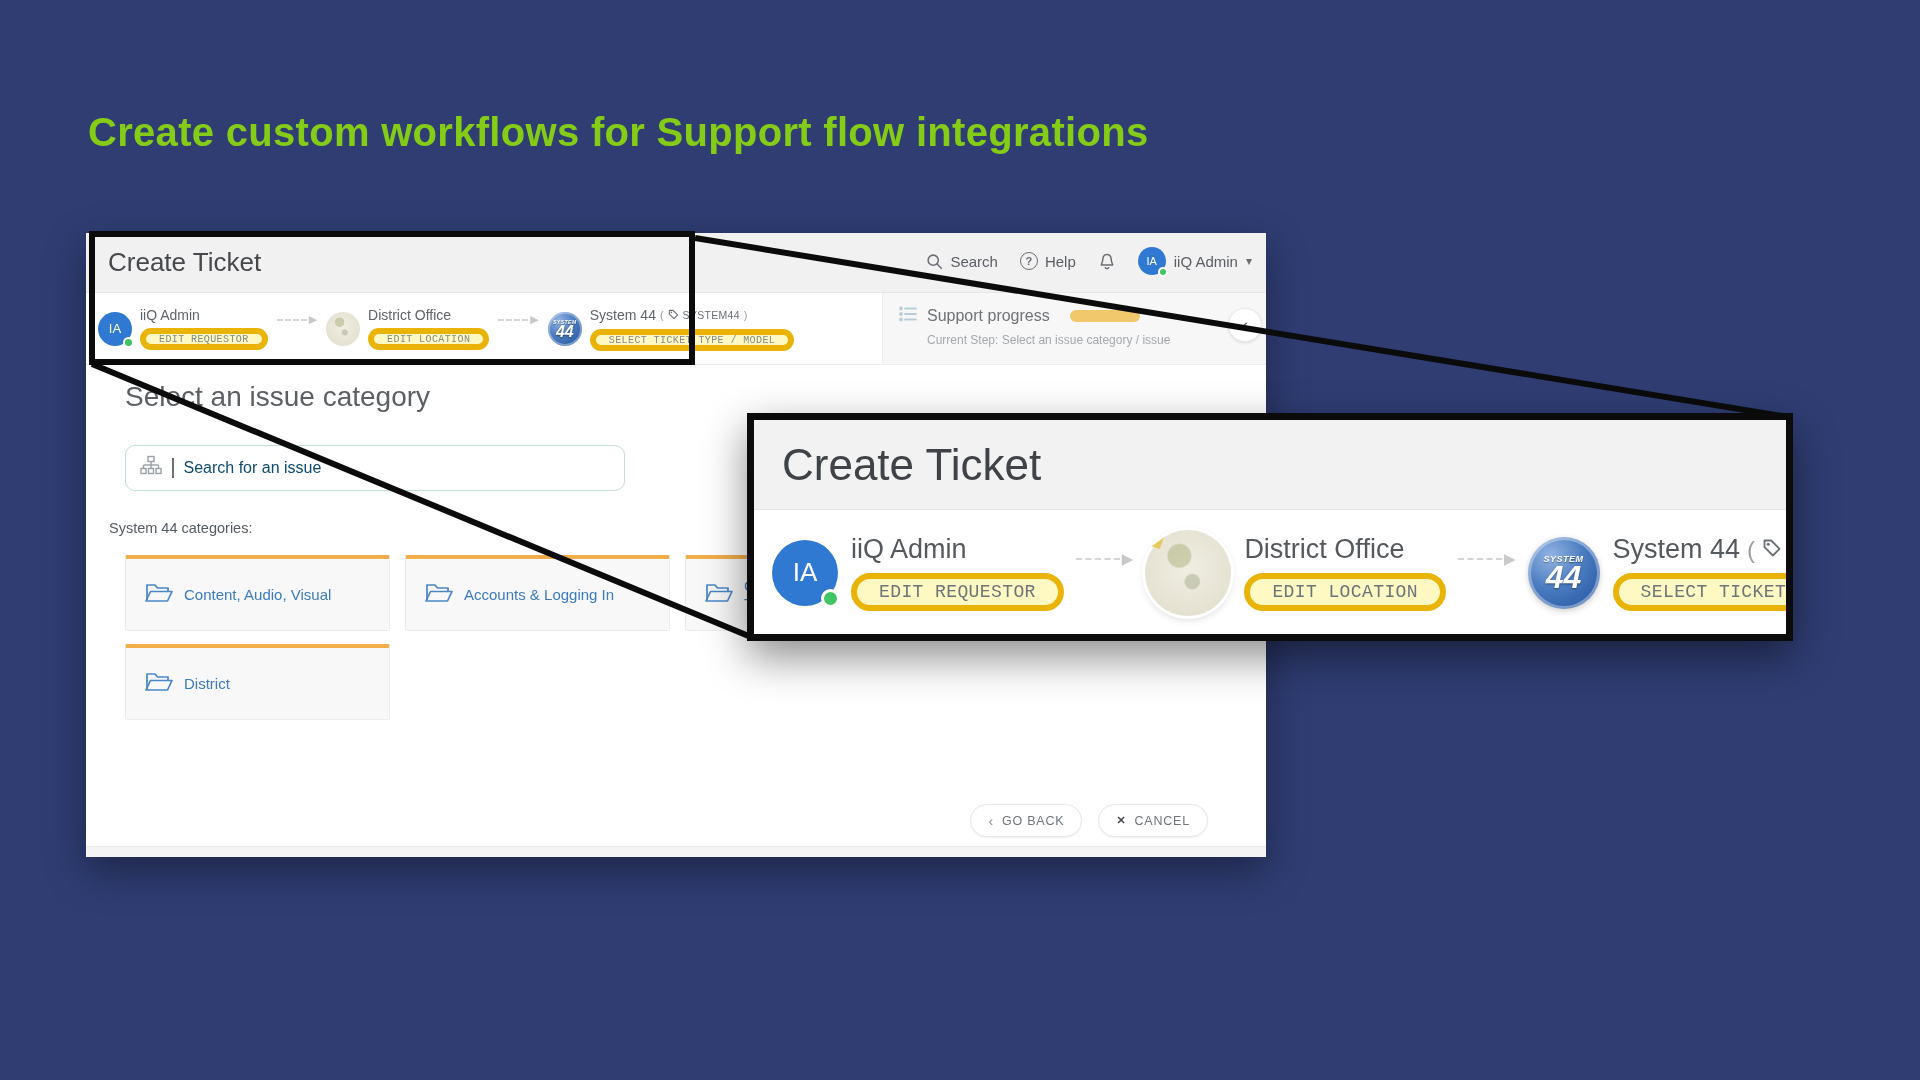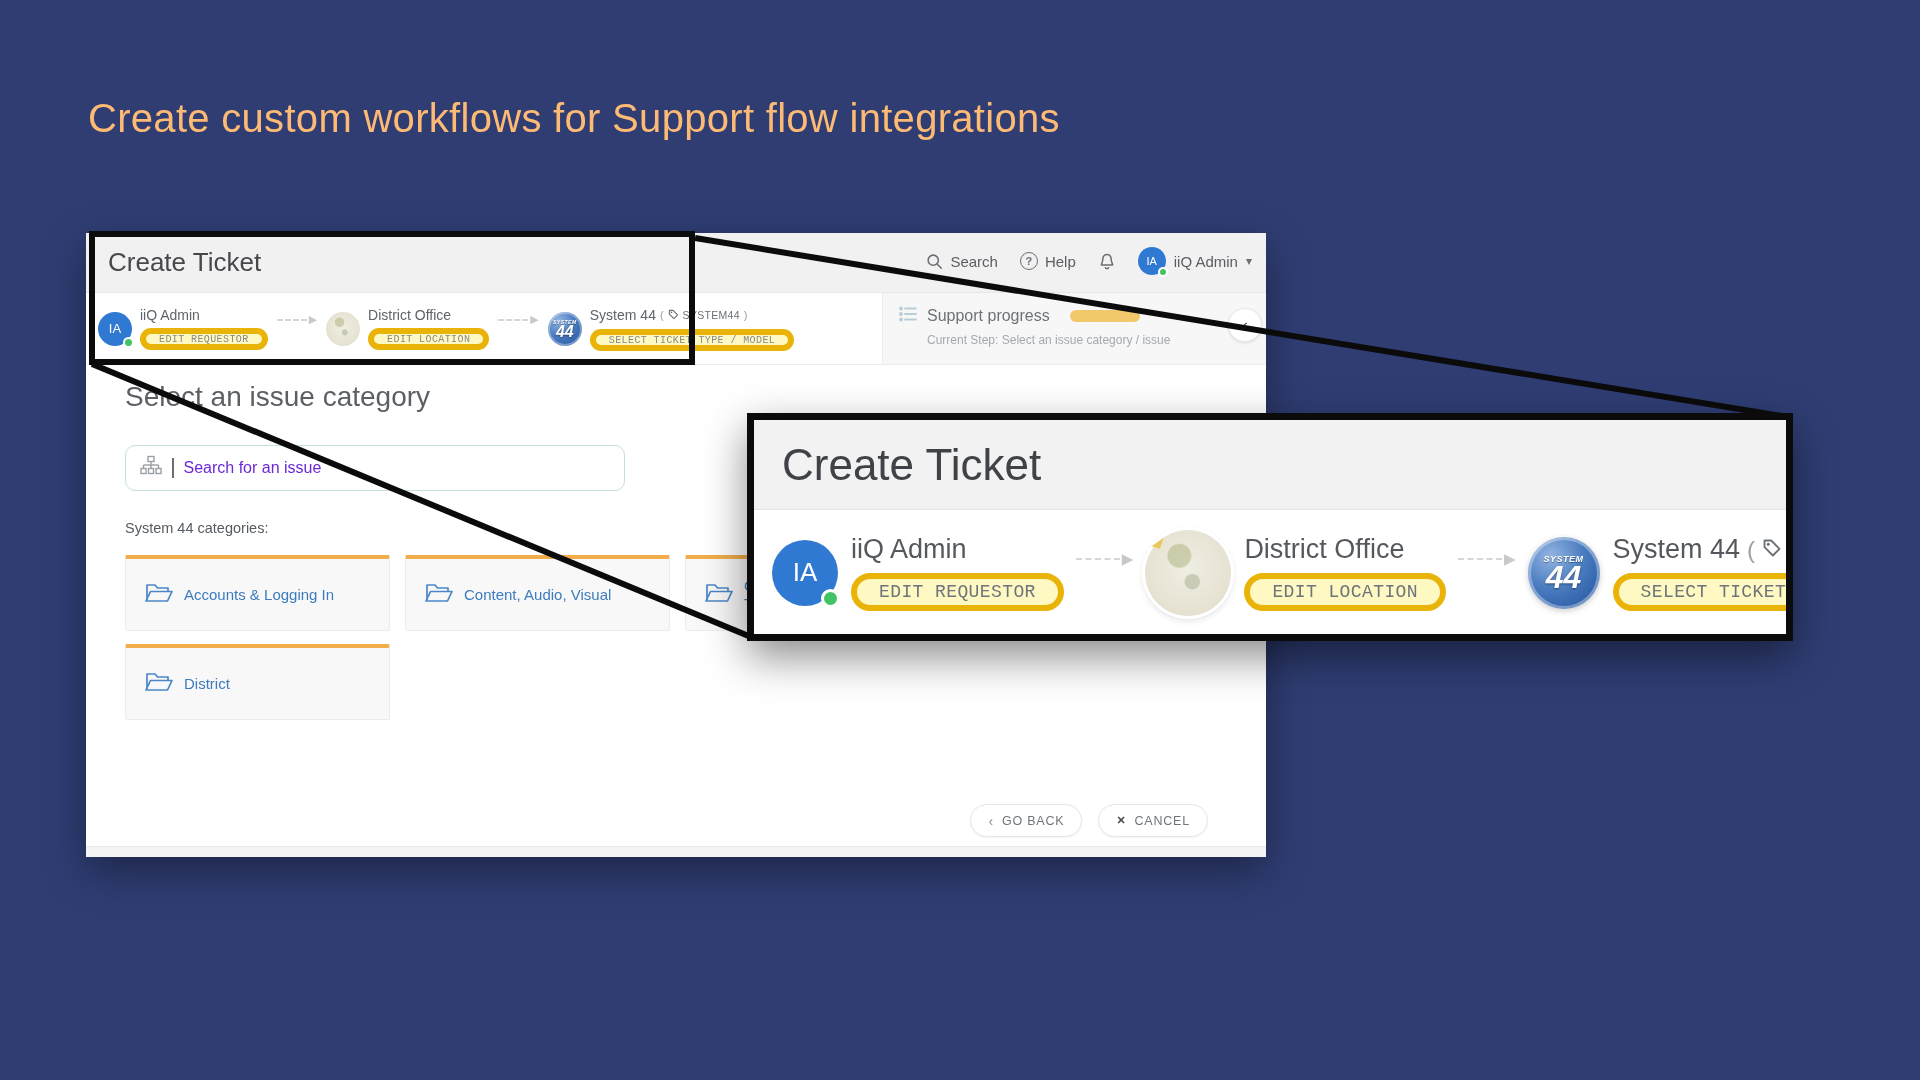--- a/index.html
+++ b/index.html
@@ -1,21 +1,21 @@
 <!DOCTYPE html>
 <html><head>
 <meta charset="utf-8">
 <style>
   * { margin:0; padding:0; box-sizing:border-box; }
   html,body { width:1920px; height:1080px; overflow:hidden; }
   body { font-family:"Liberation Sans", sans-serif; }
   .canvas { position:relative; width:1920px; height:1080px; background:#2f3d73; overflow:hidden; }
 
   
-  .slide-heading { position:absolute; left:88px; top:96px; color:#fdba74; font-size:40px; font-weight:400; letter-spacing:.3px; }
+  .slide-heading { position:absolute; left:88px; top:110px; color:#84cc16; font-size:40px; font-weight:700; letter-spacing:.3px; }
 
   
   .app-window { position:absolute; left:86px; top:233px; width:1180px; height:624px; background:#ffffff; box-shadow:0 14px 38px rgba(0,0,0,.38); z-index:1; }
 
   .app-header { position:absolute; left:0; top:0; right:0; height:60px; background:#f1f1f2; border-bottom:1px solid #e7e7e8; }
   .app-title { position:absolute; left:22px; top:14px; font-size:26px; font-weight:400; color:#46484c; }
   .topbar-right { position:absolute; right:14px; top:0; height:56px; display:flex; align-items:center; gap:22px; color:#5a5e63; font-size:15px; }
   .tb-item { display:flex; align-items:center; gap:7px; cursor:pointer; }
   .tb-icon { display:inline-flex; }
   .help-circle { width:18px; height:18px; border:1.5px solid #6a6e73; border-radius:50%; display:inline-flex; align-items:center; justify-content:center; font-size:11px; font-weight:700; color:#6a6e73; }
@@ -76,23 +76,23 @@
   .progress-panel { position:absolute; left:796px; right:0; top:0; bottom:0; background:#f7f7f8; border-left:1px solid #ededee; }
   .prog-row { position:absolute; left:16px; top:13px; display:flex; align-items:center; gap:10px; }
   .prog-label { font-size:16px; color:#6d7277; }
   .prog-bar { width:70px; height:12px; border-radius:6px; background:#f2c86d; margin-left:10px; }
   .prog-step { position:absolute; left:44px; top:40px; font-size:12px; color:#a4a9ae; }
   .prog-collapse { position:absolute; right:4px; top:15px; width:34px; height:34px; background:#fff; border:1px solid #e9e9ea; border-radius:50%; box-shadow:0 1px 3px rgba(0,0,0,.12); display:flex; align-items:center; justify-content:center; color:#5c6165; font-size:19px; cursor:pointer; }
 
   
   .content-heading { position:absolute; left:39px; top:148px; font-size:28px; font-weight:400; color:#5c6064; }
   .issue-search { position:absolute; left:39px; top:212px; width:500px; height:46px; background:#fff; border:1px solid #c3e0d4; border-radius:10px; display:flex; align-items:center; padding:0 14px; gap:10px; cursor:text; }
-  .issue-search .ph { color:#6d28d9; font-size:16px; }
+  .issue-search .ph { color:#0c4a6e; font-size:16px; }
   .caret-bar { width:1.5px; height:20px; background:#6a6f74; }
-  .cat-label { position:absolute; left:39px; top:287px; font-size:14.5px; color:#555b60; }
+  .cat-label { position:absolute; left:23px; top:287px; font-size:14.5px; color:#555b60; }
   .cards { position:absolute; left:39px; top:322px; width:825px; display:grid; grid-template-columns:265px 265px 265px; gap:13px 15px; }
   .card { height:76px; background:#f8f8f9; border:1px solid #ececed; border-top:4px solid #f1ad49; border-radius:2px; display:flex; align-items:center; padding-left:18px; gap:10px; cursor:pointer; }
   .card-label { color:#3c7bbe; font-size:15px; }
   .card-label.two-line { line-height:1.15; display:flex; flex-direction:column; }
   .app-footer-strip { position:absolute; left:0; right:0; bottom:0; height:11px; background:#f4f4f5; border-top:1px solid #eaeaeb; }
   .footer-actions { position:absolute; right:58px; top:571px; display:flex; gap:16px; }
   .btn-pill { height:33px; display:inline-flex; align-items:center; gap:8px; padding:0 17px; background:#fff; border:1px solid #e6e6e7; border-radius:999px; color:#70757a; font-size:12.5px; letter-spacing:.8px; cursor:pointer; box-shadow:0 1px 2px rgba(0,0,0,.05); }
   .btn-pill .bicon { color:#8b9196; font-size:14px; line-height:1; }
   .btn-pill .bicon.x { font-size:11px; font-weight:700; color:#4a4f54; }
 
@@ -259,32 +259,32 @@
     <div class="cards">
       <div class="card">
         <span>
           <svg width="30" height="24" viewBox="0 0 30 24">
               <g fill="none" stroke="#4a86c8" stroke-width="1.7" stroke-linejoin="round">
                 <path d="M3 19 V4 h8 l2.5 3 H24 v3.5"></path>
                 <path d="M2 20 L6.5 10.5 H28 L23.5 20 Z"></path>
               </g>
             </svg>
         </span>
-        <span class="card-label">Accounts &amp; Logging In</span>
+        <span class="card-label">Content, Audio, Visual</span>
       </div>
       <div class="card">
         <span>
           <svg width="30" height="24" viewBox="0 0 30 24">
               <g fill="none" stroke="#4a86c8" stroke-width="1.7" stroke-linejoin="round">
                 <path d="M3 19 V4 h8 l2.5 3 H24 v3.5"></path>
                 <path d="M2 20 L6.5 10.5 H28 L23.5 20 Z"></path>
               </g>
             </svg>
         </span>
-        <span class="card-label">Content, Audio, Visual</span>
+        <span class="card-label">Accounts &amp; Logging In</span>
       </div>
       <div class="card">
         <span>
           <svg width="30" height="24" viewBox="0 0 30 24">
               <g fill="none" stroke="#4a86c8" stroke-width="1.7" stroke-linejoin="round">
                 <path d="M3 19 V4 h8 l2.5 3 H24 v3.5"></path>
                 <path d="M2 20 L6.5 10.5 H28 L23.5 20 Z"></path>
               </g>
             </svg>
         </span>

